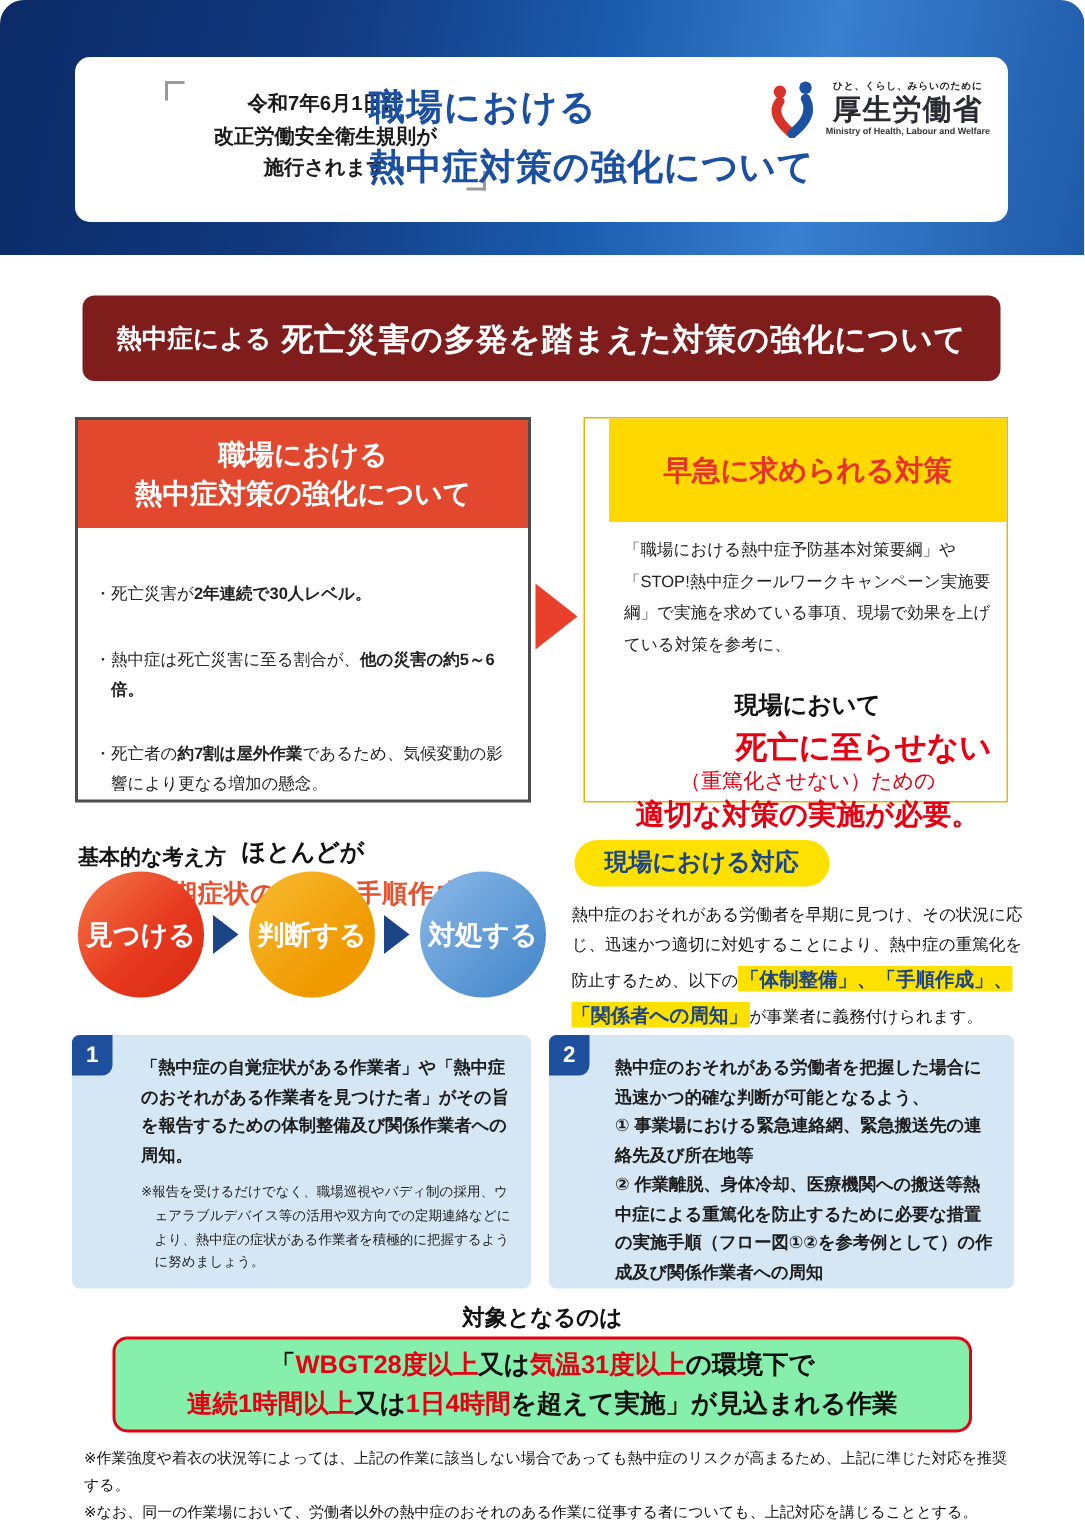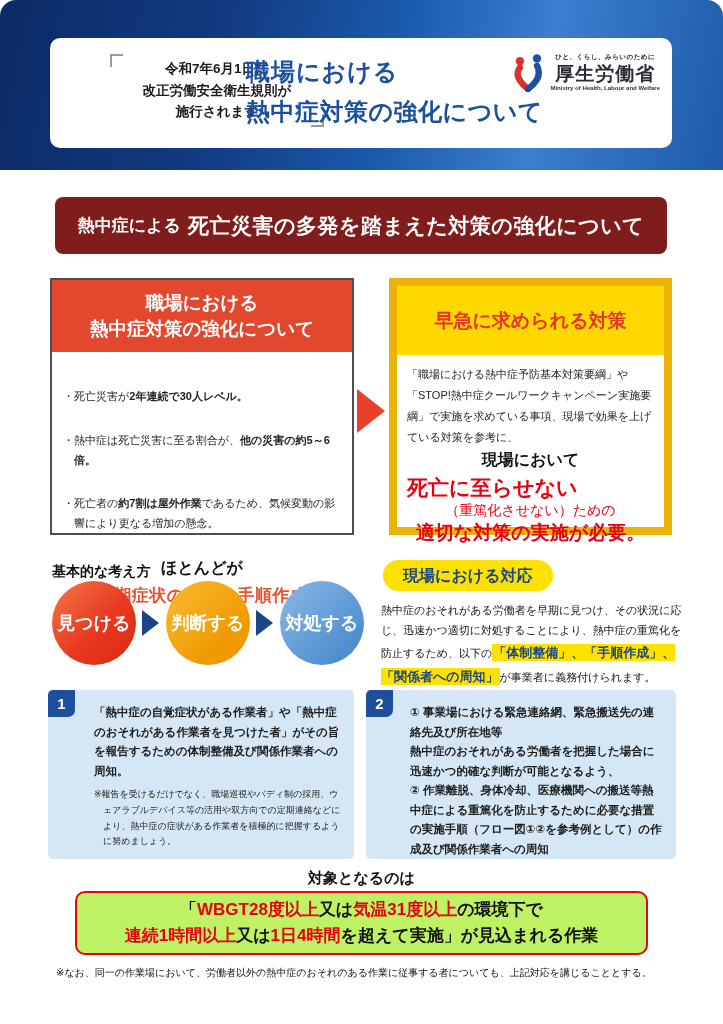--- a/index.html
+++ b/index.html
@@ -36,27 +36,27 @@
                 font-weight:800; font-size:18.5px; line-height:1.4; text-align:center; }
   .trend-body { padding:11px 11px 0 11px; }
   .t-bullet { font-size:11px; line-height:1.8; color:#222; font-weight:500; padding-left:1em; text-indent:-1em;margin-top:24px; }
   .t-bullet b { font-weight:800; }
   .concl-lead { margin-top:24px; text-align:center; font-size:16px; font-weight:800; color:#111; }
   .concl-main { margin-top:5px; text-align:center; font-size:17px; font-weight:800; color:#e8502e; letter-spacing:0.5px; }
 
   .big-arrow { position:absolute; left:357px; top:389px; width:0; height:0;
                border-left:28px solid #e8402a; border-top:22px solid transparent; border-bottom:22px solid transparent; }
 
-  .measures-box { position:absolute; left:389px; top:278px; width:283px; height:257px; background:#fff; border:8px solid #eab308; }
+  .measures-box { position:absolute; left:389px; top:278px; width:283px; height:257px; background:#fff; border:1px solid #eab308;padding-left:16px; }
   .meas-head { background:#ffd800; height:69px; display:flex; align-items:center; justify-content:center;
                color:#e8332a; font-weight:800; font-size:19px; }
   .meas-body { padding:9px 10px 0 10px; }
   .meas-para { font-size:11px; line-height:1.9; color:#222; font-weight:500; }
-  .meas-site { margin-top:2px; text-align:center; font-size:16px; font-weight:800; color:#111; }
-  .red1 { margin-top:3px; text-align:left; font-size:21px; font-weight:800; color:#e60012; }
+  .meas-site { margin-top:19px; text-align:center; font-size:16px; font-weight:800; color:#111; }
+  .red1 { margin-top:3px; text-align:right; font-size:21px; font-weight:800; color:#e60012; }
   .red2 { text-align:center; font-size:14px; font-weight:400; color:#e60012; }
   .red3 { text-align:center; font-size:19px; font-weight:800; color:#e60012; }
 
   
   .approach-label { position:absolute; left:52px; top:563px; font-size:14px; font-weight:800; color:#111; }
   .step { position:absolute; top:581px; width:84px; height:84px; border-radius:50%;
           display:flex; align-items:center; justify-content:center; color:#fff; font-weight:800; font-size:18px; }
   .step1 { left:52px;  background:linear-gradient(135deg,#f4794a 0%,#e7391f 55%,#d92a12 100%);text-align:center; }
   .step2 { left:166px; background:linear-gradient(135deg,#f8bb33 0%,#f09a00 70%); }
   .step3 { left:280px; background:linear-gradient(135deg,#8cb9e6 0%,#4e8ecf 80%); }
@@ -75,21 +75,21 @@
   .duty2 { left:366px; width:310px; }
   .badge { position:absolute; left:0; top:0; width:27px; height:27px; background:#1d4f9c; color:#fff;
            display:flex; align-items:center; justify-content:center; font-size:15px; font-weight:800;
            border-top-left-radius:5px; border-bottom-right-radius:7px; }
   .duty-main { padding:13px 12px 0 46px; font-size:11.5px; line-height:1.7; font-weight:600; color:#1c1c1c; }
   .duty-note { margin:6px 10px 0 46px; font-size:9px; line-height:1.75; font-weight:500; color:#222; padding-left:1em; text-indent:-1em; }
   .duty2 .duty-main { padding-left:44px; }
 
   
   .target-label { position:absolute; left:0; top:869px; width:723px; text-align:center; font-size:15px; font-weight:800; color:#111; }
-  .target-box { position:absolute; left:75px; top:891px; width:573px; height:64px; background:#bef264;
+  .target-box { position:absolute; left:75px; top:891px; width:573px; height:64px; background:#86efac;
                 border:2.5px solid #e60012; border-radius:10px;
                 display:flex; flex-direction:column; align-items:center; justify-content:center; }
   .tg-line { font-size:17px; font-weight:800; line-height:1.55; color:#111; }
   .tg-red { color:#e60012; }
   .footnotes { position:absolute; left:56px; top:964px; width:625px; font-size:10px; line-height:1.8; font-weight:500; color:#111; }
 </style>
 </head>
 <body>
 
 <div class="page">
@@ -167,28 +167,29 @@
 
   <div class="duty duty1">
     <div class="badge">1</div>
     <div class="duty-main">「熱中症の自覚症状がある作業者」や「熱中症のおそれがある作業者を見つけた者」がその旨を報告するための体制整備及び関係作業者への周知。</div>
     <div class="duty-note">※報告を受けるだけでなく、職場巡視やバディ制の採用、ウェアラブルデバイス等の活用や双方向での定期連絡などにより、熱中症の症状がある作業者を積極的に把握するように努めましょう。</div>
   </div>
 
   <div class="duty duty2">
     <div class="badge">2</div>
     <div class="duty-main">
+      <div>熱中症のおそれがある労働者を把握した場合に迅速かつ的確な判断が可能となるよう、</div>
       <div>① 事業場における緊急連絡網、緊急搬送先の連絡先及び所在地等</div>
-      <div>熱中症のおそれがある労働者を把握した場合に迅速かつ的確な判断が可能となるよう、</div>
       <div>② 作業離脱、身体冷却、医療機関への搬送等熱中症による重篤化を防止するために必要な措置の実施手順（フロー図①②を参考例として）の作成及び関係作業者への周知</div>
     </div>
   </div>
 
   <div class="target-label">対象となるのは</div>
   <div class="target-box">
     <div class="tg-line"><span>「</span><span class="tg-red">WBGT28度以上</span><span>又は</span><span class="tg-red">気温31度以上</span><span>の環境下で</span></div>
     <div class="tg-line"><span class="tg-red">連続1時間以上</span><span>又は</span><span class="tg-red">1日4時間</span><span>を超えて実施」が見込まれる作業</span></div>
   </div>
   <div class="footnotes">
+    <div>※作業強度や着衣の状況等によっては、上記の作業に該当しない場合であっても熱中症のリスクが高まるため、上記に準じた対応を推奨する。</div>
     <div>※なお、同一の作業場において、労働者以外の熱中症のおそれのある作業に従事する者についても、上記対応を講じることとする。</div>
   </div>
 
 </div>
 
 </body></html>

